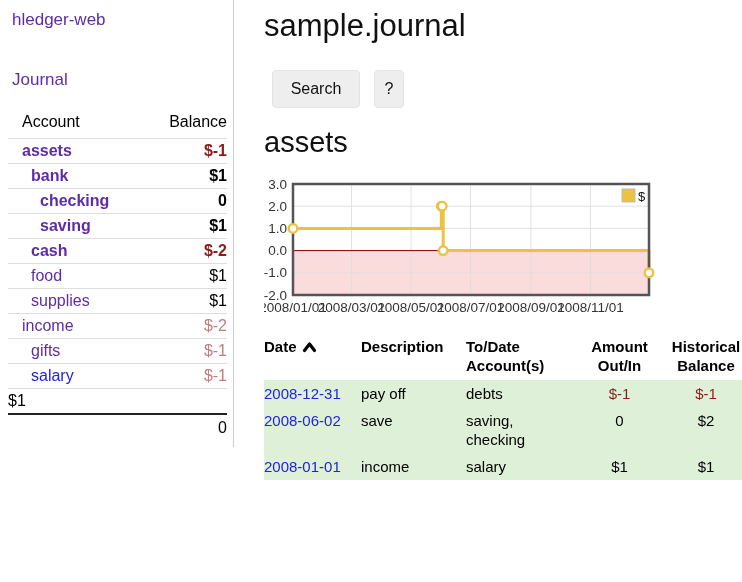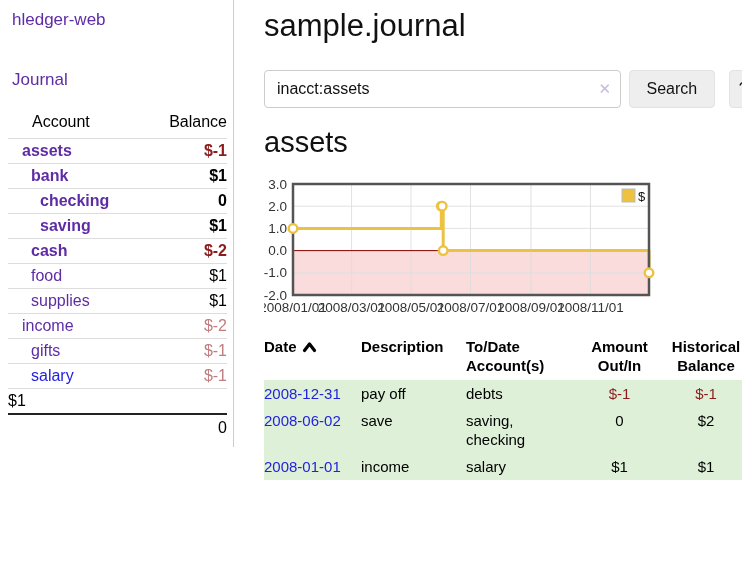--- a/index.html
+++ b/index.html
@@ -9,21 +9,21 @@
     --purple:#5e2ca5; --blue:#2222dd; --neg-strong:#8b1c1c; --neg-soft:#c17d7e;
     --stripe:#dff0d8; --btn-bg:#eeeeee; --clear:#c7b9dd;
   }
   a{text-decoration:none;}
   
   #sidebar{position:absolute;left:0;top:0;width:233px;}
   .app-title{display:block;margin:10px 0 0 12px;font-size:17px;color:var(--purple);}
   .journal-link{display:block;margin:40px 0 0 12px;font-size:17px;color:var(--purple);}
   .acct-table{margin:18px 6px 0 8px;font-size:16px;}
   .acct-head{display:flex;justify-content:space-between;padding:5px 0 7px 0;}
-  .acct-head span:first-child{margin-left:24px;}
+  .acct-head span:first-child{margin-left:14px;}
   .acct-row{display:flex;justify-content:space-between;align-items:baseline;
             border-top:1px solid #ddd;padding:3px 0;}
   .acct-name{color:var(--purple);}
   .acct-name.unvisited{color:var(--blue);}
   .b{font-weight:bold;}
   .neg-strong{color:var(--neg-strong);}
   .neg-soft{color:var(--neg-soft);}
   .acct-total{border-top:2px solid #222;text-align:right;padding:4px 0;}
   #divider{position:absolute;left:233px;top:0;width:1px;height:447px;background:#ccc;}
   
@@ -114,24 +114,20 @@
     </div>
   </div>
 </div>
 
 <div id="divider"></div>
 
 <div id="main">
   <h1>sample.journal</h1>
 
   <div class="searchrow">
-    <div class="searchwrap">
-      <input value="inacct:assets" style="">
-      <span class="clear">✕</span>
-    </div>
     <button class="search-btn">Search</button>
     <button class="help-btn">?</button>
   </div>
 
   <h2>assets</h2>
   <div id="chart"><svg width="392" height="140">
         <rect x="30" y="73.6" width="354" height="43.400000000000006" fill="#fbdcdc"></rect>
         <line x1="29" y1="7" x2="385" y2="7" stroke="#dddddd" stroke-opacity="0.85"></line>
         <line x1="29" y1="29.2" x2="385" y2="29.2" stroke="#dddddd" stroke-opacity="0.85"></line>
         <line x1="29" y1="51.4" x2="385" y2="51.4" stroke="#dddddd" stroke-opacity="0.85"></line>

